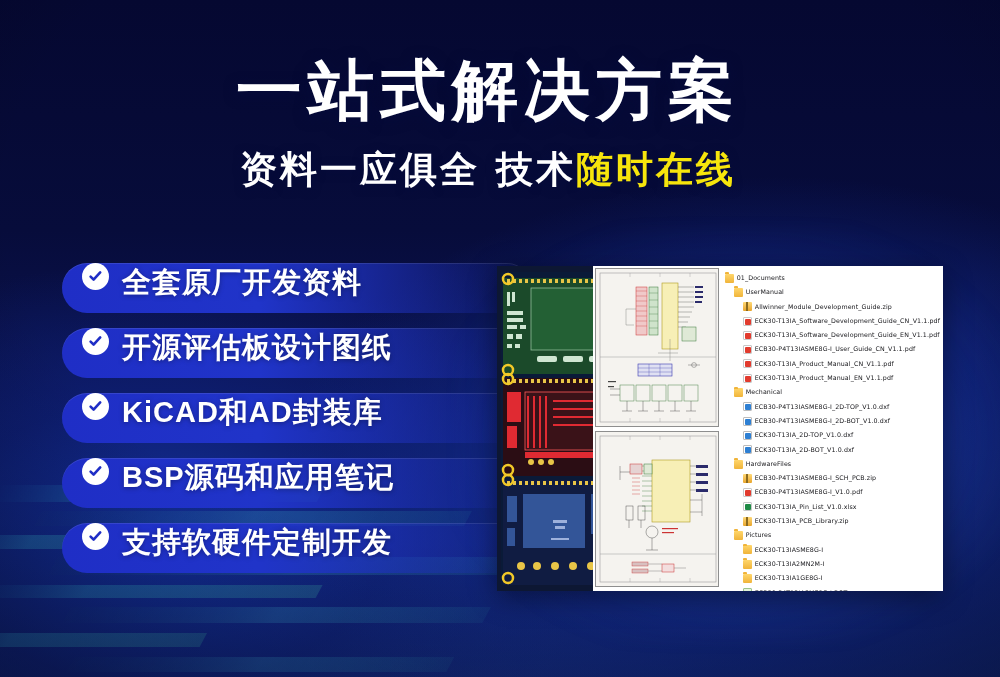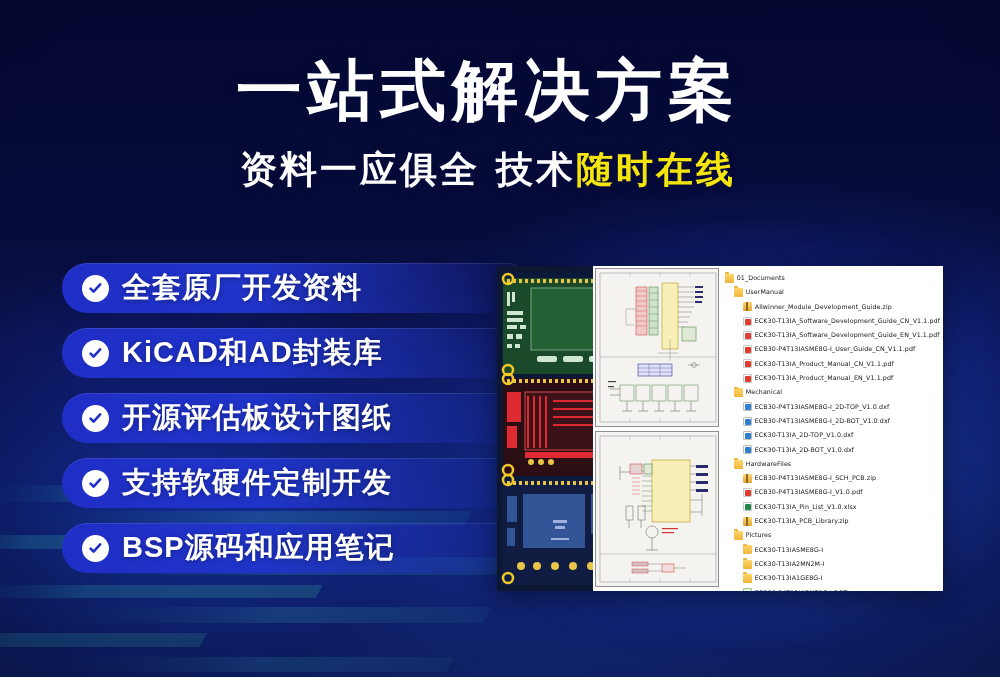--- a/index.html
+++ b/index.html
@@ -52,21 +52,21 @@
   .subhead .hl { color: #f6e50c; }
   .subhead .gap { display: inline-block; width: 16px; }
 
   
   .features { position: absolute; left: 62px; top: 263px; width: 470px; }
   .pill {
     position: relative;
     height: 50px;
     margin-bottom: 15px;
     border-radius: 26px;
-    display: flex; align-items: center;
+    display: flex; align-items: flex-start;
     padding-left: 20px;
     background: linear-gradient(90deg, #1f2ec6 0%, #2034c9 42%, rgba(29,47,180,0.55) 76%, rgba(18,30,110,0.0) 100%);
   }
   .pill::after {
     content: ""; position: absolute; left: 0; right: 0; top: 0; bottom: 0;
     border-radius: 26px;
     box-shadow: inset 0 1px 0 rgba(255,255,255,0.10);
     pointer-events: none;
   }
   .check {
@@ -179,45 +179,45 @@
           </svg>
         </span>
         <span class="pill-label">全套原厂开发资料</span>
       </div>
       <div class="pill">
         <span class="check">
           <svg width="15" height="15" viewBox="0 0 15 15">
             <path d="M2.6 7.6 L5.6 10.6 L12.2 3.4" stroke="#1f2ec6" stroke-width="2.6" fill="none" stroke-linecap="round" stroke-linejoin="round"></path>
           </svg>
         </span>
+        <span class="pill-label">开源评估板设计图纸</span>
+      </div>
+      <div class="pill">
+        <span class="check">
+          <svg width="15" height="15" viewBox="0 0 15 15">
+            <path d="M2.6 7.6 L5.6 10.6 L12.2 3.4" stroke="#1f2ec6" stroke-width="2.6" fill="none" stroke-linecap="round" stroke-linejoin="round"></path>
+          </svg>
+        </span>
         <span class="pill-label">KiCAD和AD封装库</span>
       </div>
       <div class="pill">
         <span class="check">
           <svg width="15" height="15" viewBox="0 0 15 15">
             <path d="M2.6 7.6 L5.6 10.6 L12.2 3.4" stroke="#1f2ec6" stroke-width="2.6" fill="none" stroke-linecap="round" stroke-linejoin="round"></path>
           </svg>
         </span>
-        <span class="pill-label">开源评估板设计图纸</span>
+        <span class="pill-label">BSP源码和应用笔记</span>
       </div>
       <div class="pill">
         <span class="check">
           <svg width="15" height="15" viewBox="0 0 15 15">
             <path d="M2.6 7.6 L5.6 10.6 L12.2 3.4" stroke="#1f2ec6" stroke-width="2.6" fill="none" stroke-linecap="round" stroke-linejoin="round"></path>
           </svg>
         </span>
         <span class="pill-label">支持软硬件定制开发</span>
-      </div>
-      <div class="pill">
-        <span class="check">
-          <svg width="15" height="15" viewBox="0 0 15 15">
-            <path d="M2.6 7.6 L5.6 10.6 L12.2 3.4" stroke="#1f2ec6" stroke-width="2.6" fill="none" stroke-linecap="round" stroke-linejoin="round"></path>
-          </svg>
-        </span>
-        <span class="pill-label">BSP源码和应用笔记</span>
       </div>
     </div>
 
   <div class="panel">
 
     <div class="panel-pcb">
       <svg width="119" height="325" viewBox="0 0 119 325">
         <rect x="0" y="0" width="119" height="325" fill="#0d1733"></rect>
 
         <rect x="4" y="6" width="111" height="313" fill="#0a1a38"></rect>

